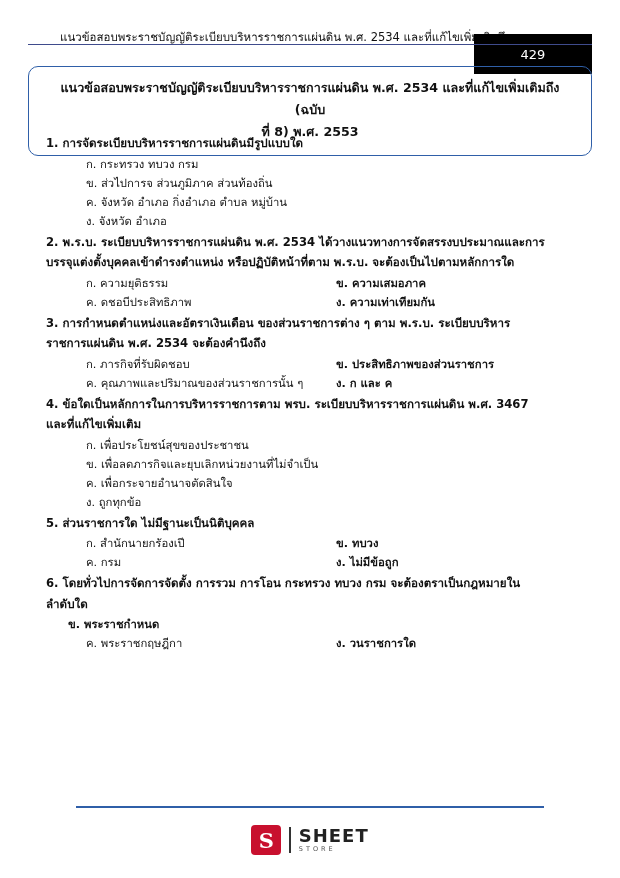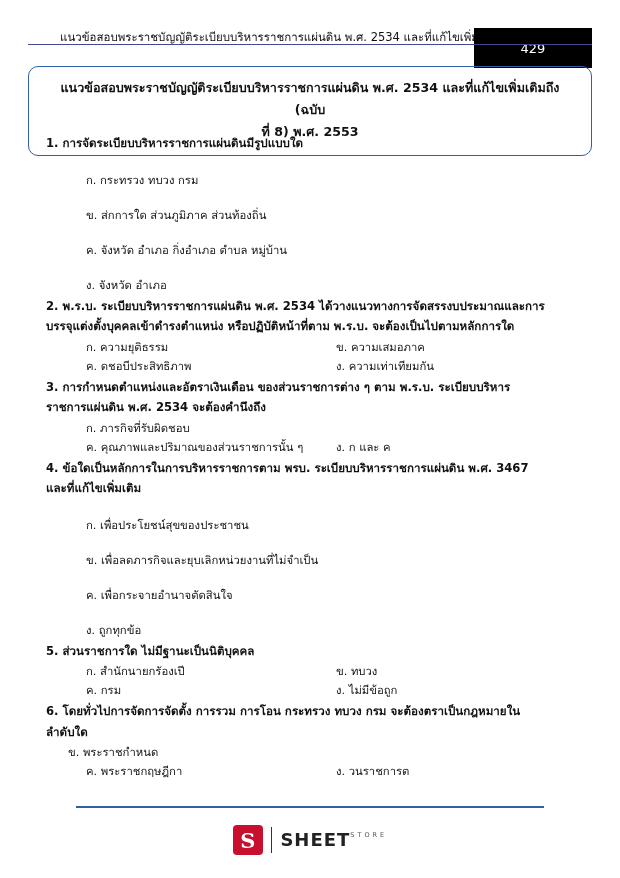--- a/index.html
+++ b/index.html
@@ -38,21 +38,21 @@
     width: 440px;
     font-size: 11.5px;
     line-height: 18px;
     color: #111;
     text-align: left;
     white-space: nowrap;
   }
   .page-number-box {
     position: absolute;
     right: 28px;
-    top: 8px;
+    top: 14px;
     width: 118px;
     height: 40px;
     background: #000000;
     color: #ffffff;
     font-size: 13px;
     display: flex;
     align-items: center;
     justify-content: center;
   }
   .header-rule {
@@ -116,24 +116,24 @@
     line-height: 19px;
     color: #111;
     padding-left: 40px;
     box-sizing: border-box;
   }
   .choice.col {
     width: 50%;
   }
   .choice.full {
     width: 100%;
-    margin-top: 16px;
   }
   .choice.col.second {
     padding-left: 22px;
+    font-weight: bold;
   }
 
   
   .footer-rule {
     position: absolute;
     left: 76px;
     width: 468px;
     top: 806px;
     height: 2px;
     background: #2f5fa8;
@@ -163,21 +163,21 @@
     line-height: 1;
   }
   .logo-divider {
     width: 1.5px;
     height: 26px;
     background: #333;
     margin: 0 8px;
   }
   .logo-textwrap {
     display: flex;
-    flex-direction: row;
+    flex-direction: column;
     justify-content: center;
   }
   .logo-main {
     font-size: 18px;
     font-weight: bold;
     letter-spacing: 1px;
     color: #222;
     line-height: 18px;
     font-family: "DejaVu Sans", "Liberation Sans", sans-serif;
   }
@@ -207,21 +207,21 @@
 
   <div class="content">
 
     <div class="question">
       <p class="q-text">1. การจัดระเบียบบริหารราชการแผ่นดินมีรูปแบบใด</p>
       <div class="choices">
         <div class="choice-row">
           <div class="choice full">ก.  กระทรวง ทบวง กรม</div>
         </div>
         <div class="choice-row">
-          <div class="choice full">ข.  ส่กการใด ส่วนภูมิภาค ส่วนท้องถิ่น</div>
+          <div class="choice full">ข.  ส่วไปการจ ส่วนภูมิภาค ส่วนท้องถิ่น</div>
         </div>
         <div class="choice-row">
           <div class="choice full">ค.  จังหวัด อำเภอ กิ่งอำเภอ ตำบล หมู่บ้าน</div>
         </div>
         <div class="choice-row">
           <div class="choice full">ง.  จังหวัด อำเภอ</div>
         </div>
       </div>
     </div>
 
@@ -239,20 +239,21 @@
         </div>
       </div>
     </div>
 
     <div class="question">
       <p class="q-text">3. การกำหนดตำแหน่งและอัตราเงินเดือน ของส่วนราชการต่าง ๆ ตาม พ.ร.บ. ระเบียบบริหาร</p>
       <p class="q-text">ราชการแผ่นดิน พ.ศ. 2534 จะต้องคำนึงถึง</p>
       <div class="choices">
         <div class="choice-row">
           <div class="choice col">ก.  ภารกิจที่รับผิดชอบ</div>
+          <div class="choice col second">ข.  ประสิทธิภาพของส่วนราชการ</div>
         </div>
         <div class="choice-row">
           <div class="choice col">ค.  คุณภาพและปริมาณของส่วนราชการนั้น ๆ</div>
           <div class="choice col second">ง.  ก และ ค</div>
         </div>
       </div>
     </div>
 
     <div class="question">
       <p class="q-text">4. ข้อใดเป็นหลักการในการบริหารราชการตาม พรบ. ระเบียบบริหารราชการแผ่นดิน พ.ศ. 3467</p>
@@ -289,21 +290,21 @@
 
     <div class="question">
       <p class="q-text">6. โดยทั่วไปการจัดการจัดตั้ง การรวม การโอน กระทรวง ทบวง กรม จะต้องตราเป็นกฎหมายใน</p>
       <p class="q-text">ลำดับใด</p>
       <div class="choices">
         <div class="choice-row">
           <div class="choice col second">ข.  พระราชกำหนด</div>
         </div>
         <div class="choice-row">
           <div class="choice col">ค.  พระราชกฤษฎีกา</div>
-          <div class="choice col second">ง.  วนราชการต</div>
+          <div class="choice col second">ง.  วนราชการใด</div>
         </div>
       </div>
     </div>
 
   </div>
 
   <div class="footer-rule"></div>
   <div class="logo">
     <div class="logo-mark">S</div>
     <div class="logo-divider"></div>

